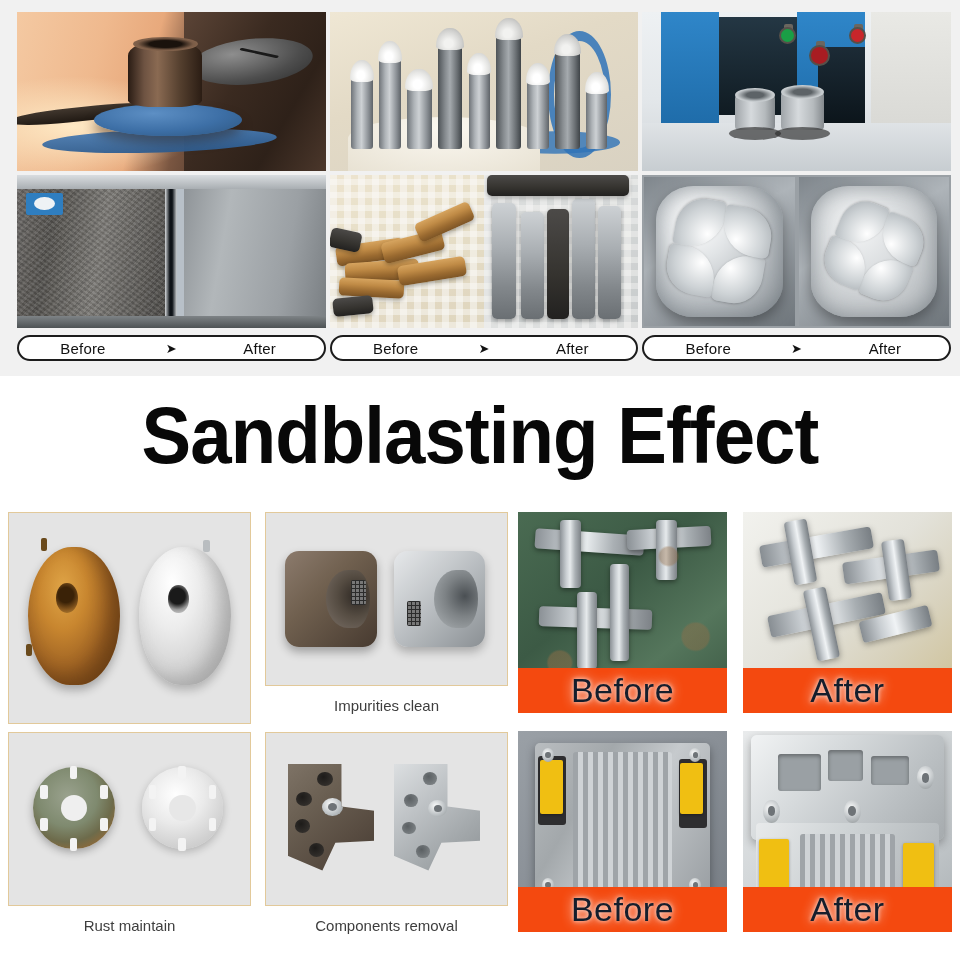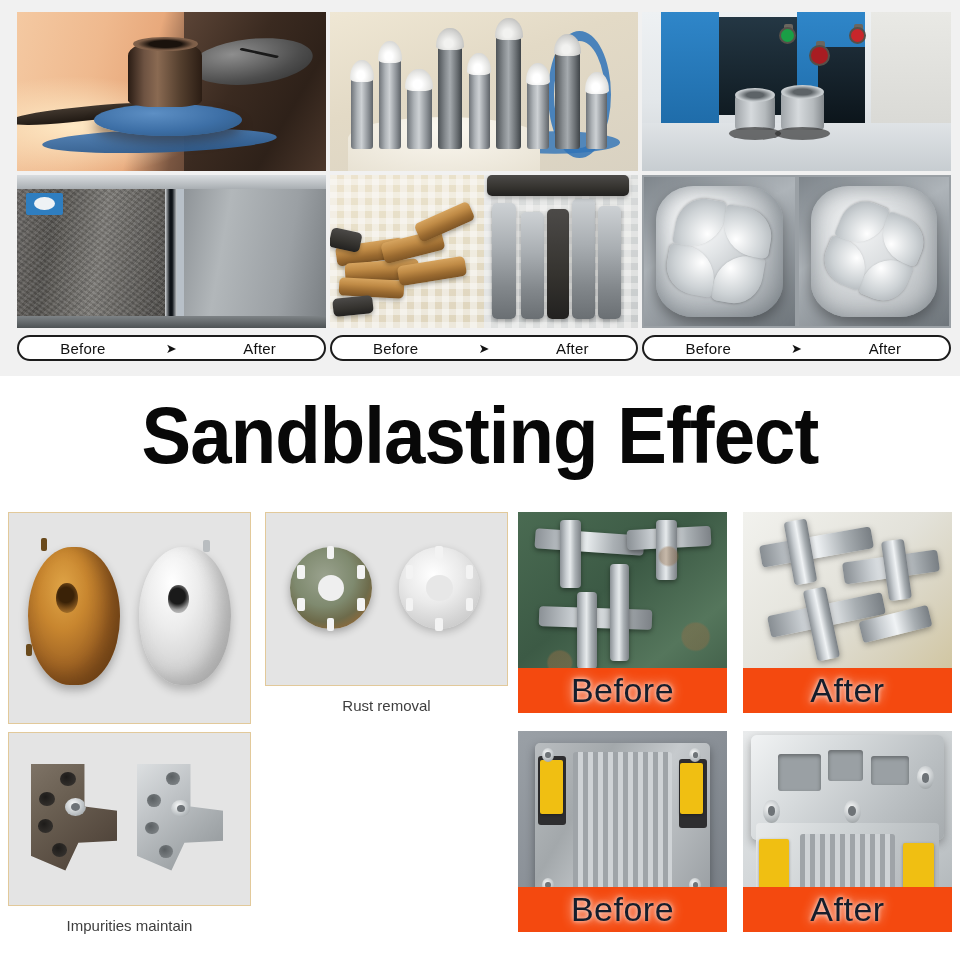--- a/index.html
+++ b/index.html
@@ -554,20 +554,33 @@
           <div class="dome rust">
               <span class="tab" style="left:14%;top:-6%;"></span>
               <span class="tab" style="left:-3%;top:70%;"></span>
             </div>
           <div class="dome clean">
               <span class="tab" style="left:70%;top:-5%;background:#b9bdc0;"></span>
             </div>
         </div>
       </div>
 
+      <div class="card">
+        <div class="frame">
+          <div class="boxpart dirty">
+              <span class="bore"></span>
+              <span class="mesh" style="right:12%;top:30%;"></span>
+            </div>
+          <div class="boxpart clean2">
+              <span class="bore"></span>
+              <span class="mesh" style="left:14%;top:52%;"></span>
+            </div>
+        </div>
+        <div class="cap">Impurities clean</div>
+      </div>
 
       <div class="card">
         <div class="frame">
           <div class="blade rusty">
             <span class="hub"></span>
             <span class="seg" style="left:45%;top:-2%;"></span>
               <span class="seg" style="left:82%;top:22%;"></span>
             <span class="seg" style="left:82%;top:62%;"></span>
               <span class="seg" style="left:45%;top:86%;"></span>
             <span class="seg" style="left:9%; top:62%;"></span>
@@ -576,41 +589,41 @@
           <div class="blade shiny">
             <span class="hub"></span>
             <span class="seg" style="left:45%;top:-2%;"></span>
               <span class="seg" style="left:82%;top:22%;"></span>
             <span class="seg" style="left:82%;top:62%;"></span>
               <span class="seg" style="left:45%;top:86%;"></span>
             <span class="seg" style="left:9%; top:62%;"></span>
               <span class="seg" style="left:9%; top:22%;"></span>
           </div>
         </div>
-        <div class="cap">Rust removal</div>
+        <div class="cap">Rust maintain</div>
       </div>
 
       <div class="card">
         <div class="frame">
           <div class="bracket dirty2">
             <span class="hole" style="left:34%;top:8%; width:18%;height:13%;"></span>
             <span class="hole" style="left:10%;top:26%;width:18%;height:13%;"></span>
             <span class="hole" style="left:8%; top:52%;width:18%;height:13%;"></span>
             <span class="hole" style="left:24%;top:74%;width:18%;height:13%;"></span>
             <span class="boss" style="left:40%;top:32%;width:24%;height:17%;"></span>
           </div>
           <div class="bracket clean3">
             <span class="hole" style="left:34%;top:8%; width:16%;height:12%;"></span>
             <span class="hole" style="left:12%;top:28%;width:16%;height:12%;"></span>
             <span class="hole" style="left:10%;top:54%;width:16%;height:12%;"></span>
             <span class="hole" style="left:26%;top:76%;width:16%;height:12%;"></span>
             <span class="boss" style="left:40%;top:34%;width:22%;height:16%;"></span>
           </div>
         </div>
-        <div class="cap">Impurities maintain</div>
+        <div class="cap">Components removal</div>
       </div>
     </div>
 
     <div class="right-grid">
 
       <div class="ba r1">
         <div class="img">
           <span class="tee" style="left:8%;  top:10%; width:52%; height:10%; transform:rotate(4deg);"></span>
           <span class="tee" style="left:20%; top:4%;  width:10%; height:34%;"></span>
           <span class="tee" style="left:52%; top:8%;  width:40%; height:10%; transform:rotate(-3deg);"></span>

